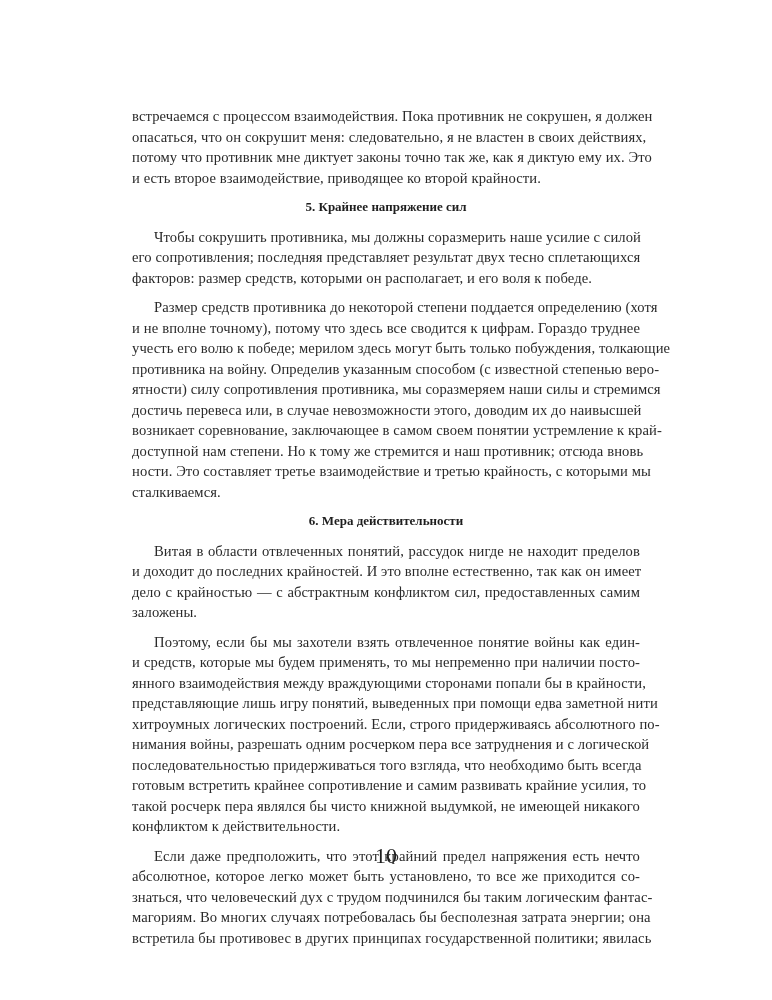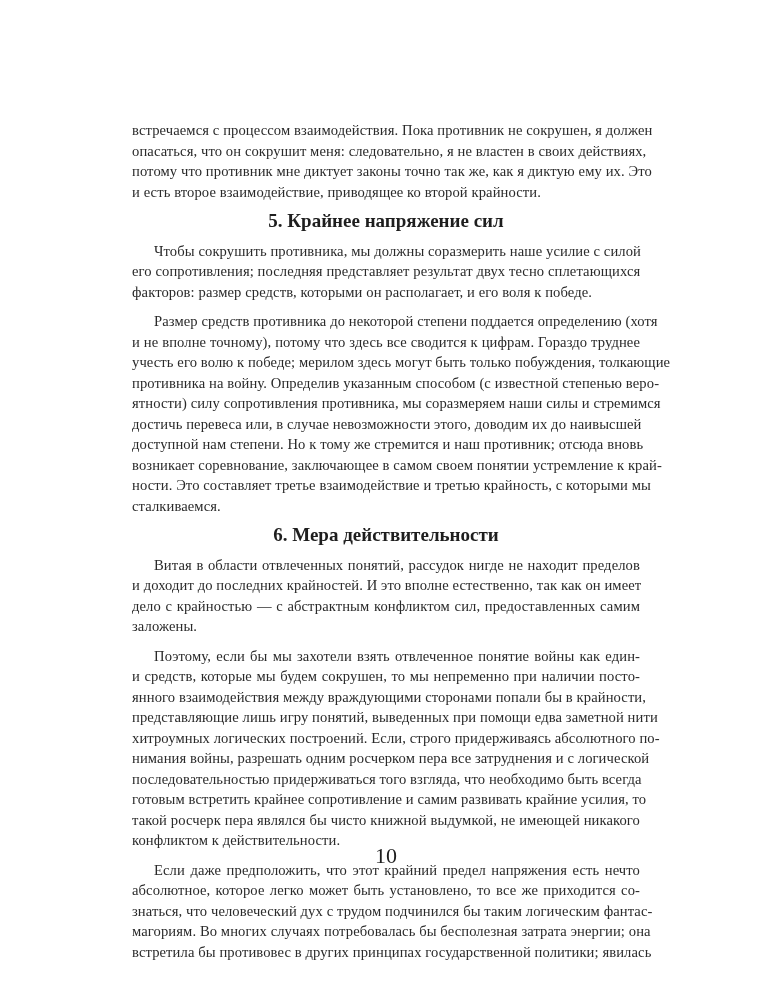--- a/index.html
+++ b/index.html
@@ -11,41 +11,41 @@
       width: 772px;
       height: 1000px;
       position: relative;
       overflow: hidden;
       color: #2a2a2a;
       font-family: "Liberation Serif", "DejaVu Serif", serif;
     }
     .page {
       position: absolute;
       left: 132px;
-      top: 120px;
+      top: 106px;
       width: 508px;
     }
     .line {
       font-size: 14.6px;
       line-height: 20.5px;
       height: 20.5px;
       white-space: nowrap;
       text-align: justify;
       text-align-last: justify;
       letter-spacing: 0.1px;
     }
     .line.last {
       text-align-last: left;
     }
     .line.indent {
       text-indent: 22px;
       margin-top: 9px;
     }
     .heading {
-      font-size: 19px;
+      font-size: 13px;
       font-weight: bold;
       text-align: center;
       line-height: 20.5px;
       margin-top: 9px;
       margin-bottom: 6px;
       color: #1e1e1e;
     }
     .page-number {
       position: absolute;
       left: 0;
@@ -76,38 +76,38 @@
     <div class="line last">факторов: размер средств, которыми он располагает, и его воля к победе.</div>
   </div>
 
   <div>
     <div class="line indent">Размер средств противника до некоторой степени поддается определению (хотя</div>
     <div class="line">и не вполне точному), потому что здесь все сводится к цифрам. Гораздо труднее</div>
     <div class="line">учесть его волю к победе; мерилом здесь могут быть только побуждения, толкающие</div>
     <div class="line">противника на войну. Определив указанным способом (с известной степенью веро-</div>
     <div class="line">ятности) силу сопротивления противника, мы соразмеряем наши силы и стремимся</div>
     <div class="line">достичь перевеса или, в случае невозможности этого, доводим их до наивысшей</div>
+    <div class="line">возникает соревнование, заключающее в самом своем понятии устремление к край-</div>
     <div class="line">доступной нам степени. Но к тому же стремится и наш противник; отсюда вновь</div>
-    <div class="line">возникает соревнование, заключающее в самом своем понятии устремление к край-</div>
     <div class="line">ности. Это составляет третье взаимодействие и третью крайность, с которыми мы</div>
     <div class="line last">сталкиваемся.</div>
   </div>
 
   <div class="heading">6. Мера действительности</div>
 
   <div>
     <div class="line indent">Витая в области отвлеченных понятий, рассудок нигде не находит пределов</div>
     <div class="line">и доходит до последних крайностей. И это вполне естественно, так как он имеет</div>
     <div class="line">дело с крайностью — с абстрактным конфликтом сил, предоставленных самим</div>
     <div class="line last">заложены.</div>
   </div>
 
   <div>
     <div class="line indent">Поэтому, если бы мы захотели взять отвлеченное понятие войны как един-</div>
-    <div class="line">и средств, которые мы будем сокрушен, то мы непременно при наличии посто-</div>
+    <div class="line">и средств, которые мы будем применять, то мы непременно при наличии посто-</div>
     <div class="line">янного взаимодействия между враждующими сторонами попали бы в крайности,</div>
     <div class="line">представляющие лишь игру понятий, выведенных при помощи едва заметной нити</div>
     <div class="line">хитроумных логических построений. Если, строго придерживаясь абсолютного по-</div>
     <div class="line">нимания войны, разрешать одним росчерком пера все затруднения и с логической</div>
     <div class="line">последовательностью придерживаться того взгляда, что необходимо быть всегда</div>
     <div class="line">готовым встретить крайнее сопротивление и самим развивать крайние усилия, то</div>
     <div class="line">такой росчерк пера являлся бы чисто книжной выдумкой, не имеющей никакого</div>
     <div class="line last">конфликтом к действительности.</div>
   </div>
 

